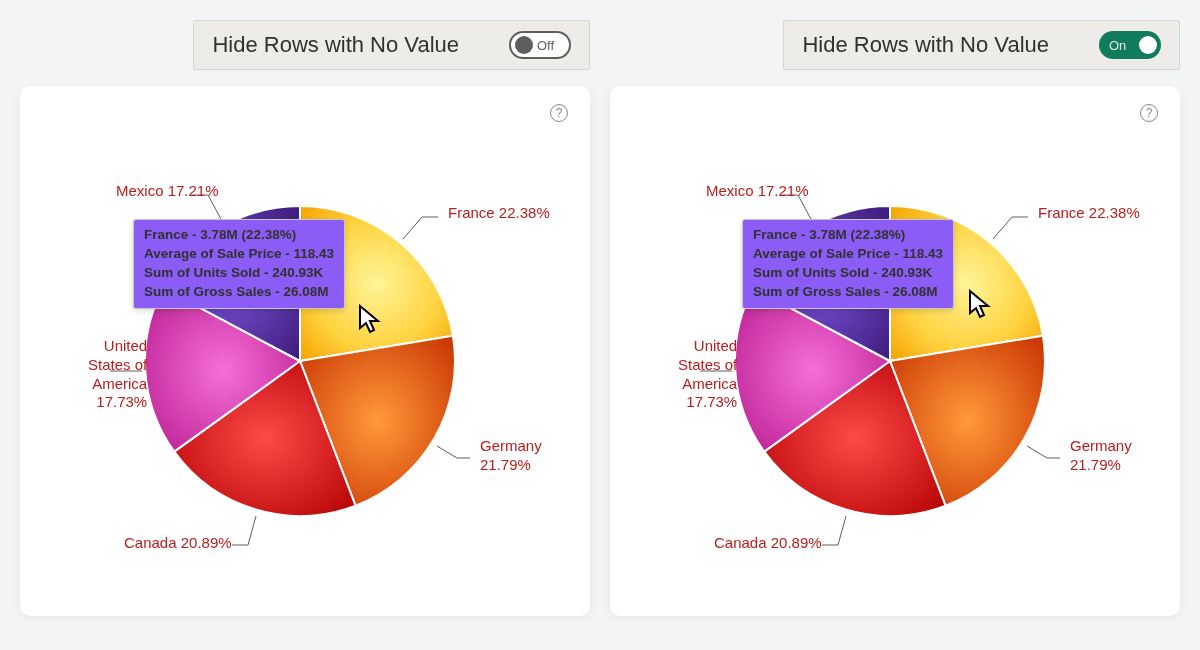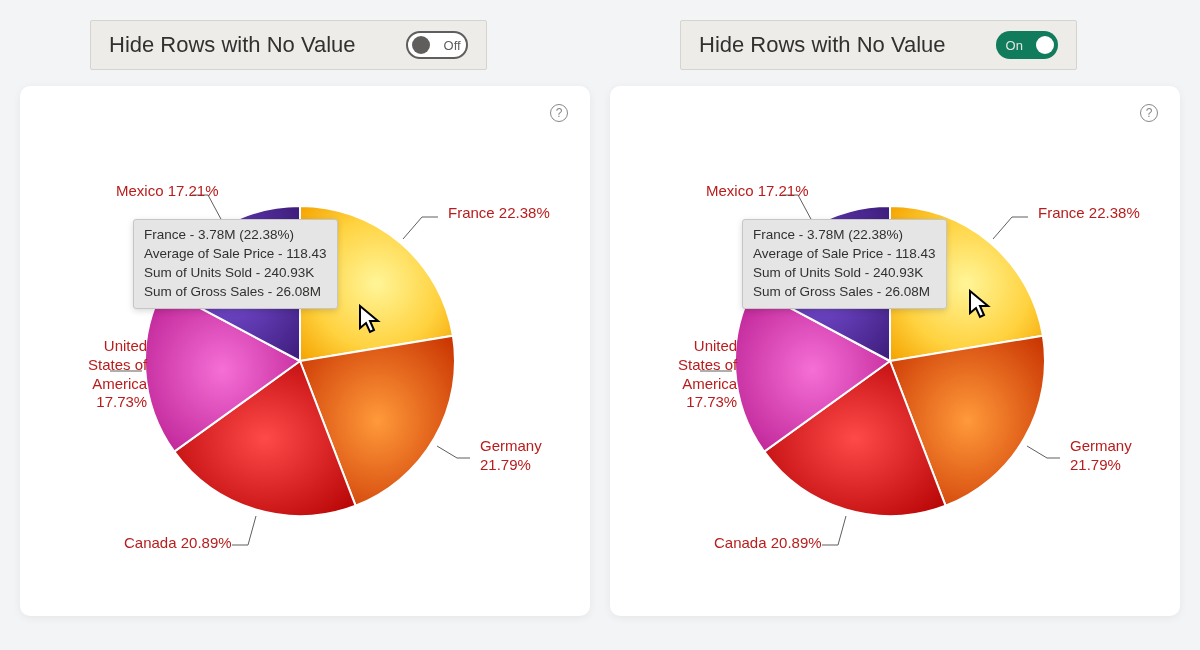--- a/index.html
+++ b/index.html
@@ -12,21 +12,21 @@
     }
     .container {
       display: flex;
       gap: 20px;
       padding: 20px 20px 0 20px;
     }
     .column {
       flex: 1;
       display: flex;
       flex-direction: column;
-      align-items: flex-start;
+      align-items: flex-end;
     }
     .toggle-bar {
       display: flex;
       align-items: center;
       background: #eeece8;
       border: 1px solid #d6d4cf;
       padding: 10px 18px;
       border-radius: 2px;
       margin-left: 70px;
       margin-bottom: 16px;
@@ -49,21 +49,21 @@
       padding-left: 4px;
     }
     .toggle-off .knob {
       width: 18px;
       height: 18px;
       background: #605e5c;
       border-radius: 50%;
     }
     .toggle-off .state {
       position: absolute;
-      left: 36px;
+      left: 26px;
       font-size: 13px;
       color: #605e5c;
     }
     .toggle-on {
       position: relative;
       width: 62px;
       height: 28px;
       border-radius: 14px;
       background: #107c5b;
       display: flex;
@@ -124,29 +124,30 @@
       fill: none;
     }
     .data-label {
       position: absolute;
       font-size: 15px;
       color: #b91c1c;
       line-height: 1.25;
     }
     .tooltip {
       position: absolute;
-      background: #e5e5e5;
+      background: #8b5cf6;
       border: 1px solid #c8c6c4;
       border-radius: 3px;
       padding: 6px 10px;
       font-size: 13.5px;
       color: #323130;
       line-height: 1.4;
       box-shadow: 0 2px 6px rgba(0,0,0,0.15);
       z-index: 10;
+      font-weight: bold;
     }
     .cursor-svg {
       position: absolute;
       z-index: 11;
       pointer-events: none;
     }
   </style>
 </head>
 <body>
 

